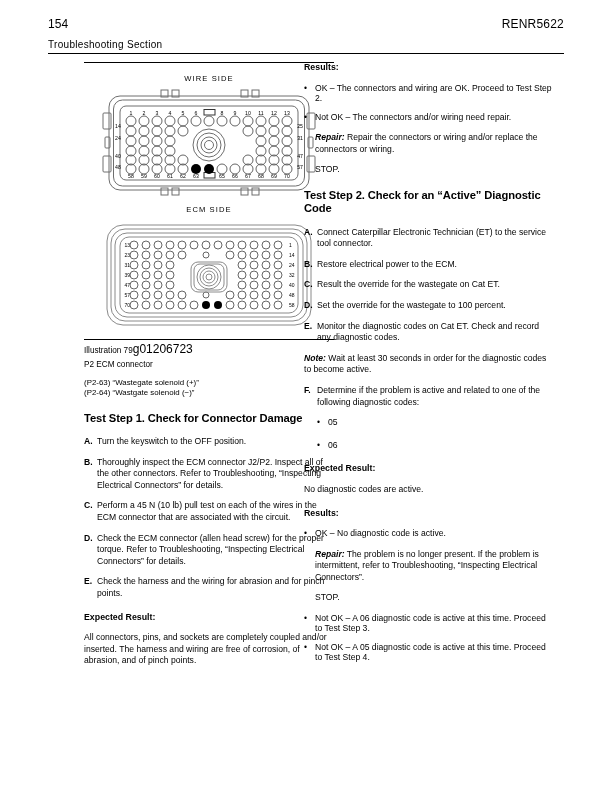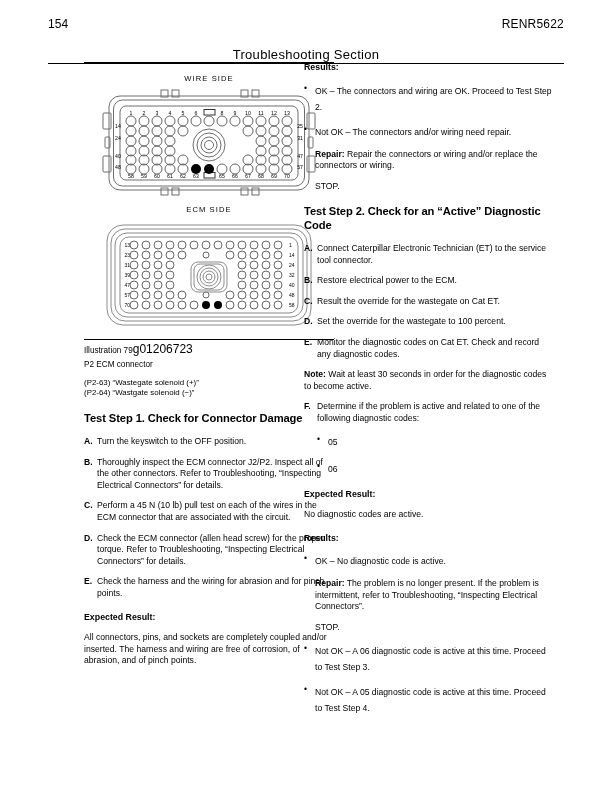--- a/index.html
+++ b/index.html
@@ -26,25 +26,24 @@
   .hdr-row {
     display: flex;
     justify-content: space-between;
     align-items: flex-start;
     font-size: 12px;
     line-height: 12px;
   }
   .hdr-page-num { letter-spacing: 0.1px; }
   .hdr-doc-id { letter-spacing: 0.2px; }
   .hdr-section {
-    font-size: 13px;
+    font-size: 10px;
     line-height: 13px;
-    margin-top: 18px;
+    margin-top: 8px;
     letter-spacing: 0.3px;
-    text-align: center;
   }
   .hdr-rule {
     border-bottom: 1px solid #000;
     margin-top: 2px;
     width: 100%;
   }
 
   
   .column {
     position: absolute;
@@ -109,36 +108,36 @@
   .bullet-dot {
     width: 11px;
     flex: 0 0 11px;
     font-size: 8.6px;
     line-height: 11.6px;
   }
   .bullet-dot::before { content: "\2022"; }
   .bullet-body {
     flex: 1 1 auto;
     font-size: 8.6px;
-    line-height: 16px;
+    line-height: 10px;
   }
   .sub-bullet {
     display: flex;
     margin: 0 0 11px 0;
     padding-left: 13px;
   }
 
   
   .indent-para {
     margin: 0 0 9px 0;
     padding-left: 11px;
     font-size: 8.6px;
     line-height: 11.6px;
   }
-  b.runin { font-weight: bold; }
+  b.runin { font-weight: bold; font-style: italic; }
 
   
   #illustration {
     position: relative;
     width: 250px;
   }
   .diagram-label {
     text-align: center;
     font-size: 7.6px;
     letter-spacing: 1.1px;

